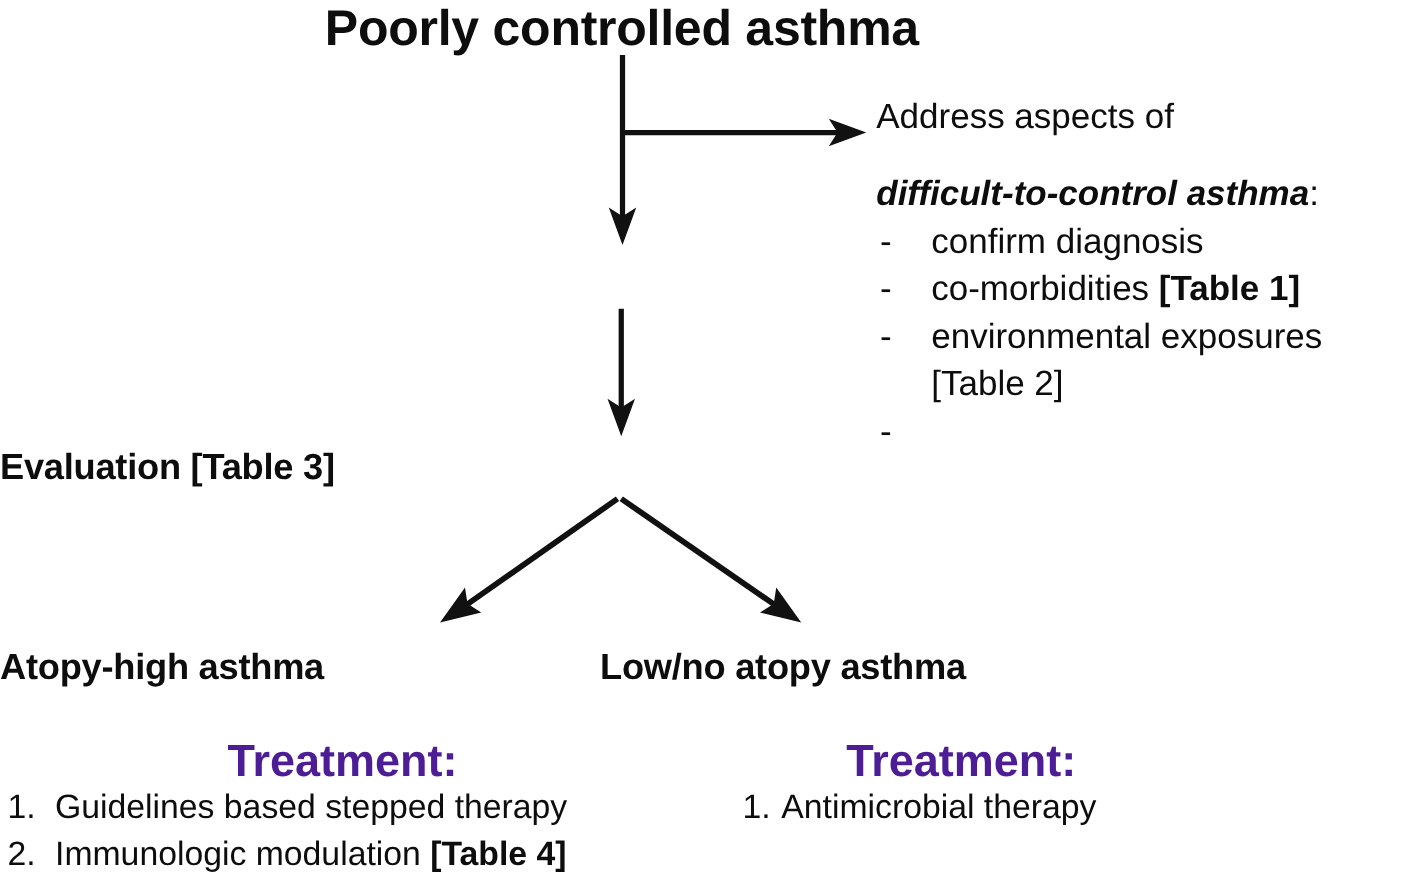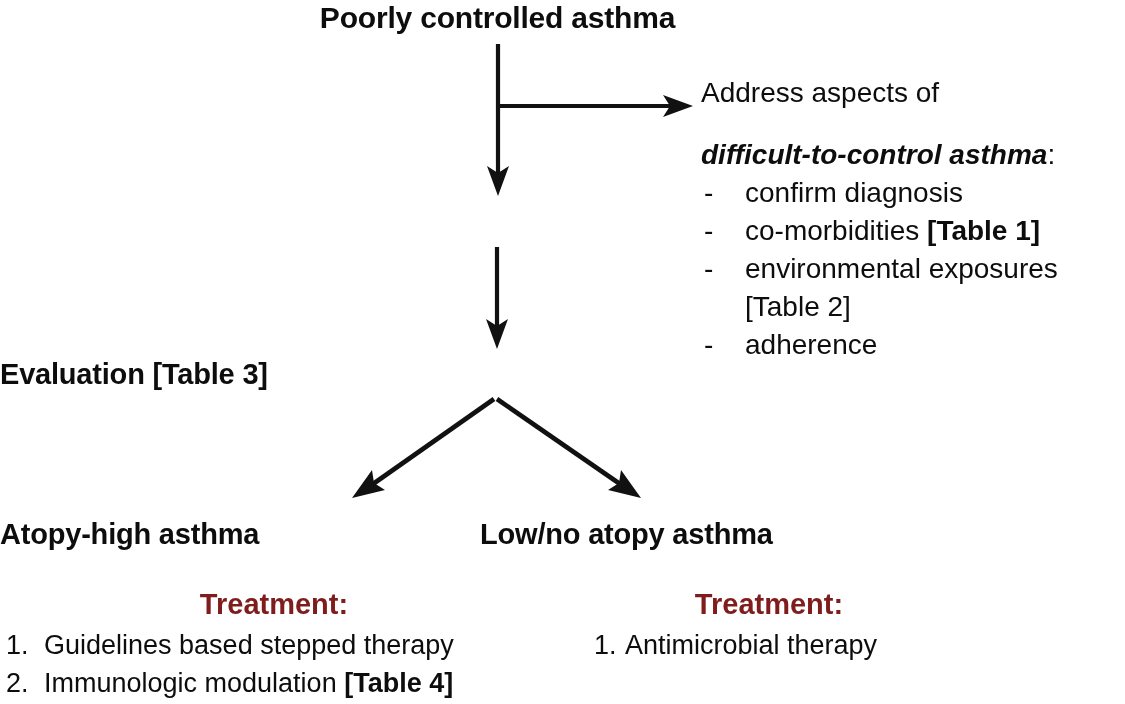--- a/index.html
+++ b/index.html
@@ -23,21 +23,21 @@
     font-weight: bold;
     color: #0d0d0d;
     white-space: nowrap;
     line-height: 1.05;
   }
   #node-poorly {
     left: 0;
     top: 2px;
     width: 995px;
     text-align: center;
-    font-size: 30px;
+    font-size: 40px;
     letter-spacing: -0.2px;
   }
   #node-severe {
     left: 0;
     top: 199px;
     width: 997px;
     text-align: center;
     font-size: 29px;
     letter-spacing: -0.2px;
   }
@@ -102,22 +102,22 @@
   #aside li b { font-weight: bold; }
   #aside .cont {
     padding-left: 44px;
     font-weight: normal;
   }
 
   
   .treat-head {
     position: absolute;
     font-weight: bold;
-    font-size: 29px;
-    color: #7f1d1d;
+    font-size: 36px;
+    color: #4c1d95;
     white-space: nowrap;
     text-align: center;
   }
   #treat-head-left { left: 74px; top: 588px; width: 400px; }
   #treat-head-right { left: 569px; top: 588px; width: 400px; }
 
   .treat-list {
     position: absolute;
     list-style: none;
     margin: 0;
@@ -211,21 +211,20 @@
         <span class="dash">-</span>
         <span>environmental exposures</span>
       </li>
     </ul>
 
     <div class="cont">[Table 2]</div>
 
     <ul>
       <li>
         <span class="dash">-</span>
-        <span>adherence</span>
       </li>
     </ul>
   </div>
 
   <div class="treat-head" id="treat-head-left">Treatment:</div>
 
   <ul class="treat-list" id="treat-list-left">
     <li>
       <span class="num">1.</span>
       <span>Guidelines based stepped therapy</span>

